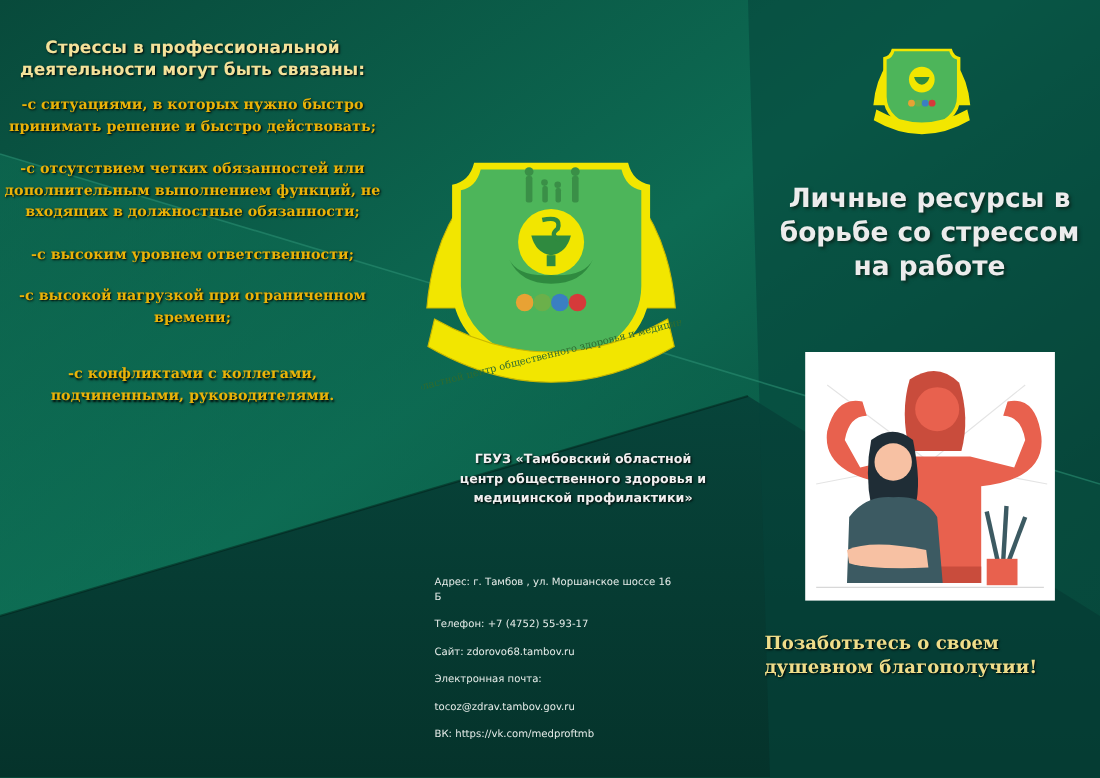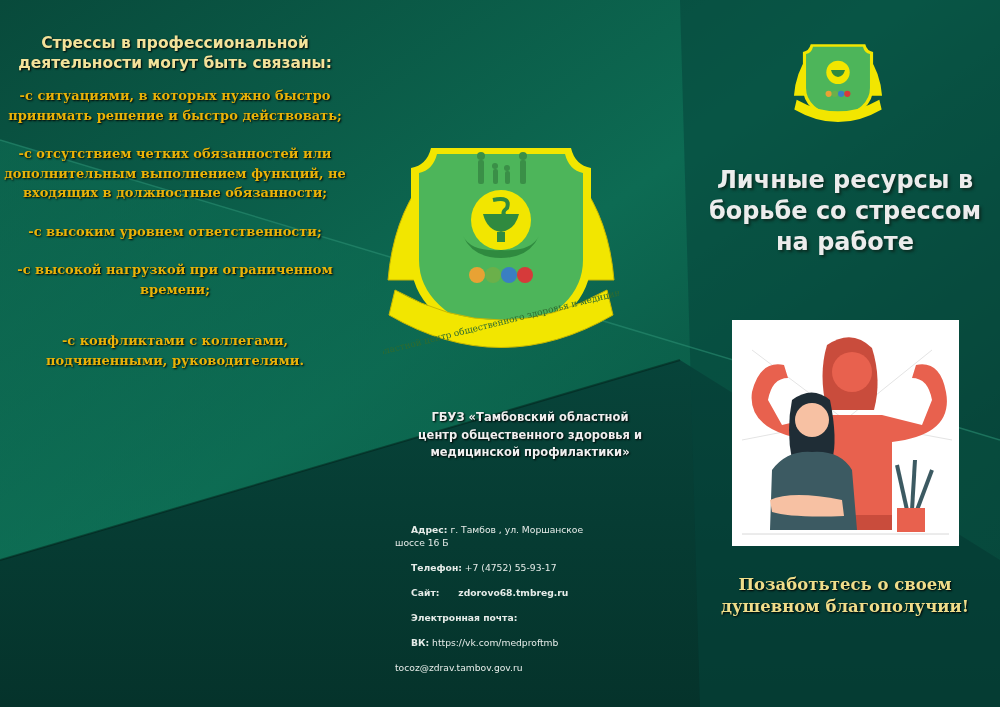--- a/index.html
+++ b/index.html
@@ -24,29 +24,29 @@
     }
     .emblem-wrap { position:absolute; left:383px; top:140px; width:236px; height:230px; }
     .org-name {
       position:absolute; left:385px; top:409px; width:230px; text-align:center;
       color:#f0f0f0; font-weight:bold; font-size:11.5px; line-height:17.5px;
       text-shadow:1px 1px 2px #000;
       margin-left:30px;
     }
     .contacts { position:absolute; left:395px; top:523px; width:220px; color:#e6ece9; font-size:9.2px; line-height:13px; }
     .contacts .row { margin-bottom:12px; }
-    .contacts .lbl { font-weight:bold;margin-left:16px; }
+    .contacts .lbl { font-weight:normal; }
     .title-right {
       position:absolute; left:700px; top:165px; width:290px; text-align:center;
       color:#ececec; font-weight:bold; font-size:24px; line-height:31px;
       text-shadow:2px 2px 3px #0a2a20;
     }
     .illus { position:absolute; left:732px; top:320px; width:227px; height:226px; background:#fff; }
     .slogan {
-      position:absolute; left:695px; top:574px; width:300px; text-align:center;
+      position:absolute; left:695px; top:574px; width:300px; 
       color:#efdd8a; font-family:"DejaVu Serif", serif; font-weight:bold;
       font-size:16.5px; line-height:22px; text-shadow:1px 1px 2px #000;
     }
     .small-emblem { position:absolute; left:792px; top:38px; width:92px; height:96px; }
   </style>
 </head>
 <body>
 
 <div class="bg">
   <svg width="1000" height="707" viewBox="0 0 1000 707">
@@ -126,31 +126,31 @@
   <div class="row">
     <span class="lbl">Адрес:</span>
     <span>г. Тамбов , ул. Моршанское шоссе 16 Б</span>
   </div>
   <div class="row">
     <span class="lbl">Телефон:</span>
     <span>+7 (4752) 55-93-17</span>
   </div>
   <div class="row">
     <span class="lbl">Сайт:</span>
-    <span class="lbl">zdorovo68.tmbreg.ru</span>
+    <span class="lbl">zdorovo68.tambov.ru</span>
   </div>
   <div class="row">
     <span class="lbl">Электронная почта:</span>
   </div>
   <div class="row">
+    <span>tocoz@zdrav.tambov.gov.ru</span>
+  </div>
+  <div class="row">
     <span class="lbl">ВК:</span>
     <span>https://vk.com/medproftmb</span>
-  </div>
-  <div class="row">
-    <span>tocoz@zdrav.tambov.gov.ru</span>
   </div>
 </div>
 
 <div class="small-emblem">
   <svg width="92" height="96" viewBox="0 0 236 230">
     <path d="M5,140 Q10,80 40,40 L60,50 Q35,90 38,140 Z" fill="#f2e600"></path>
     <path d="M231,140 Q226,80 196,40 L176,50 Q201,90 198,140 Z" fill="#f2e600"></path>
     <path d="M48,8 L188,8 Q192,25 208,28 L208,120 Q208,180 118,206 Q28,180 28,120 L28,28 Q44,25 48,8 Z" fill="#f2e600"></path>
     <path d="M54,14 L182,14 Q186,30 200,33 L200,120 Q200,172 118,197 Q36,172 36,120 L36,33 Q50,30 54,14 Z" fill="#4db55a"></path>
     <circle cx="118" cy="80" r="30" fill="#f2e600"></circle>

